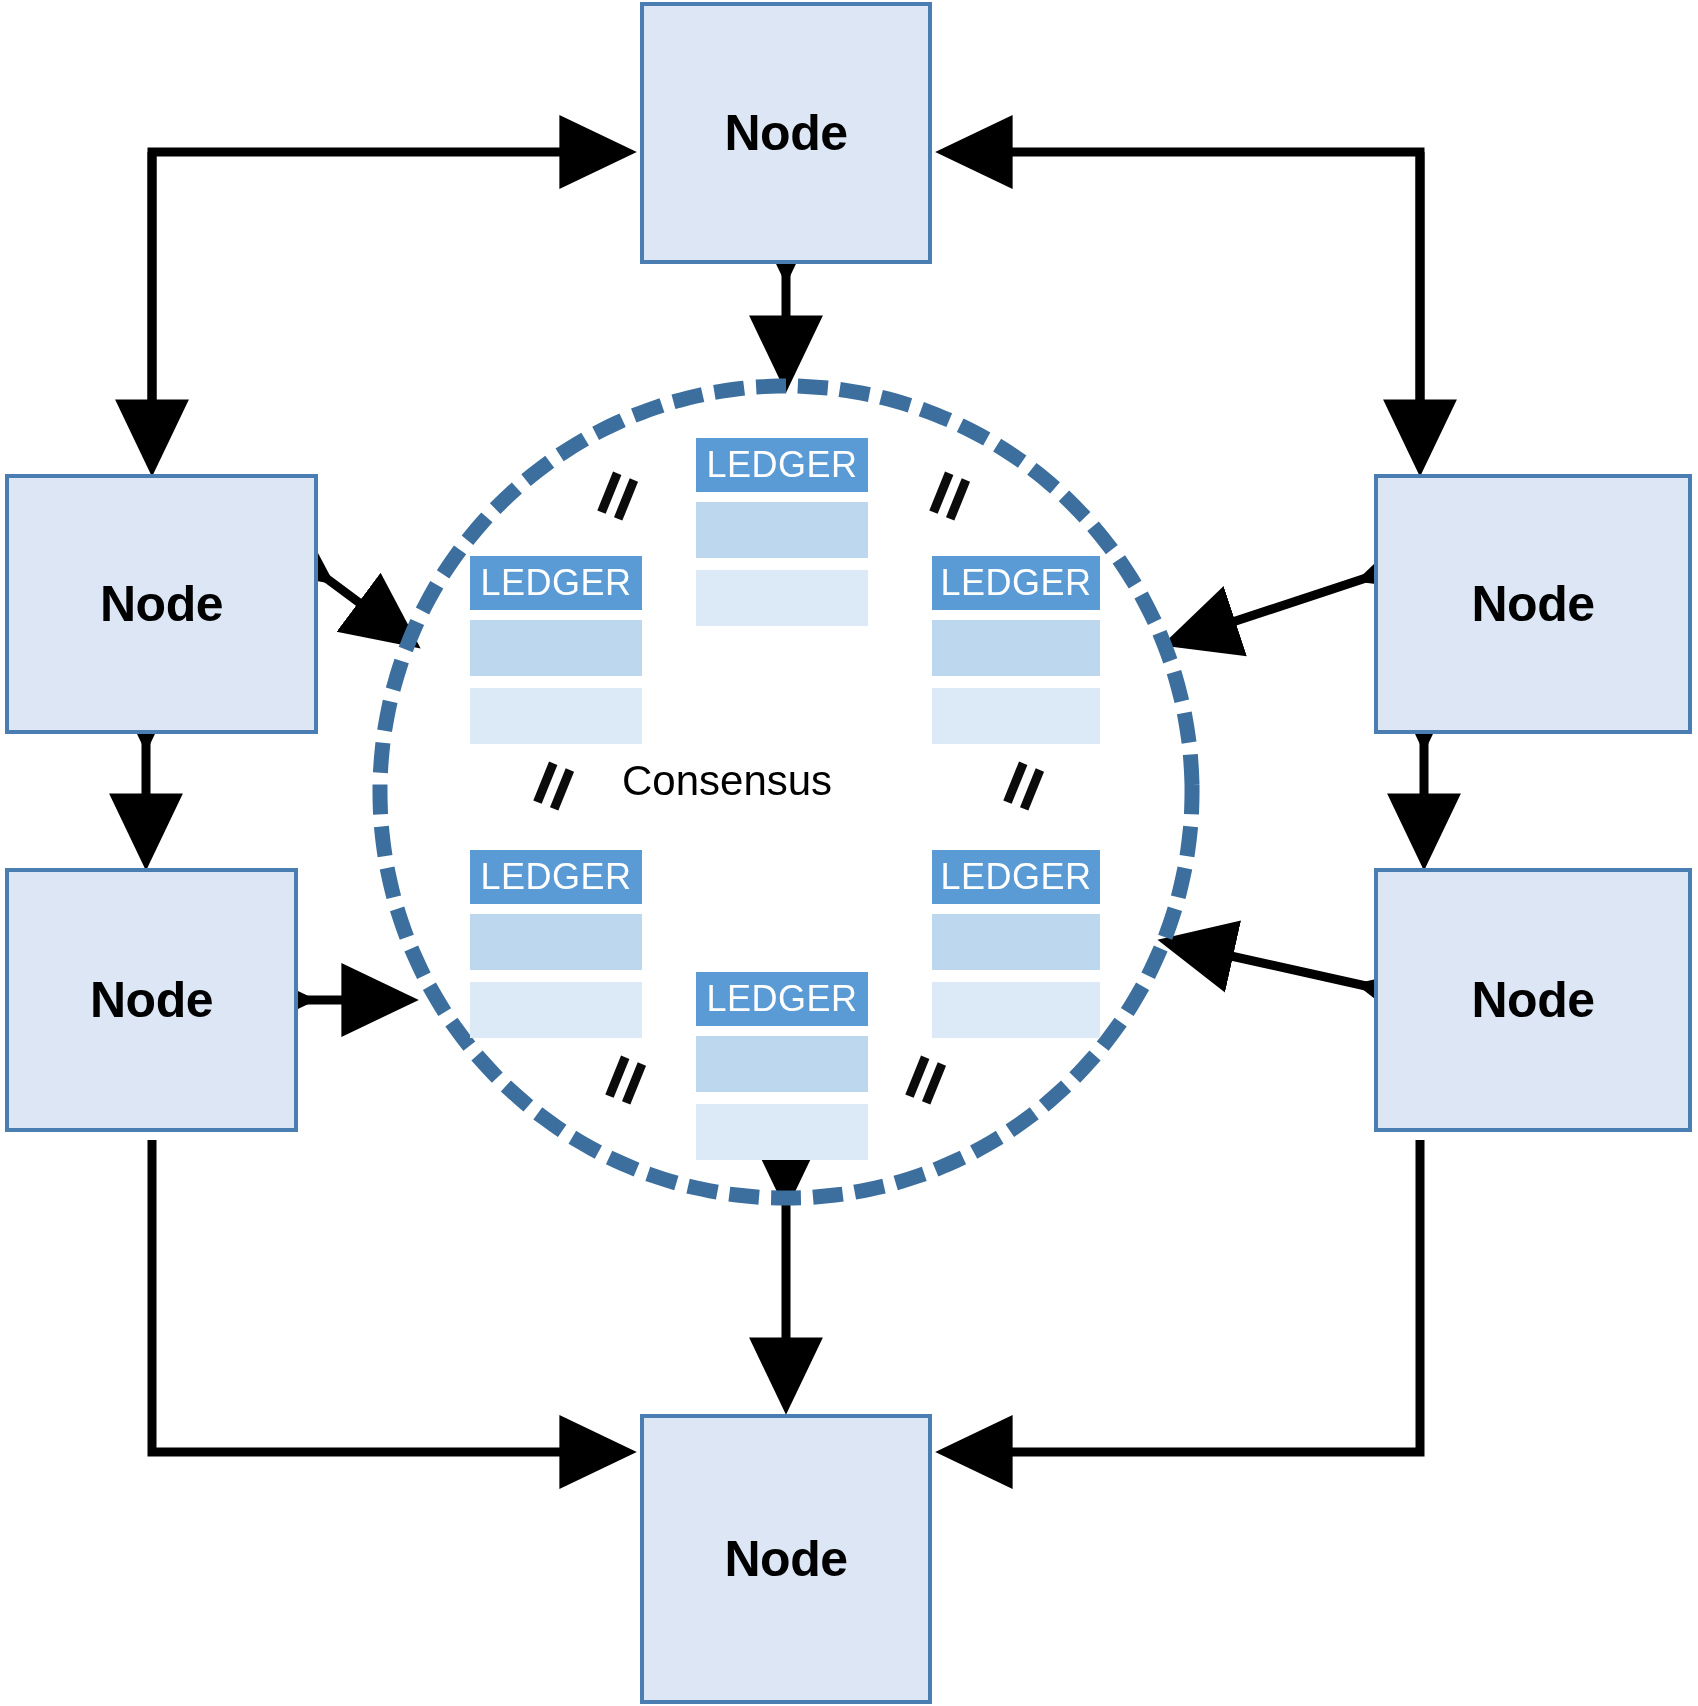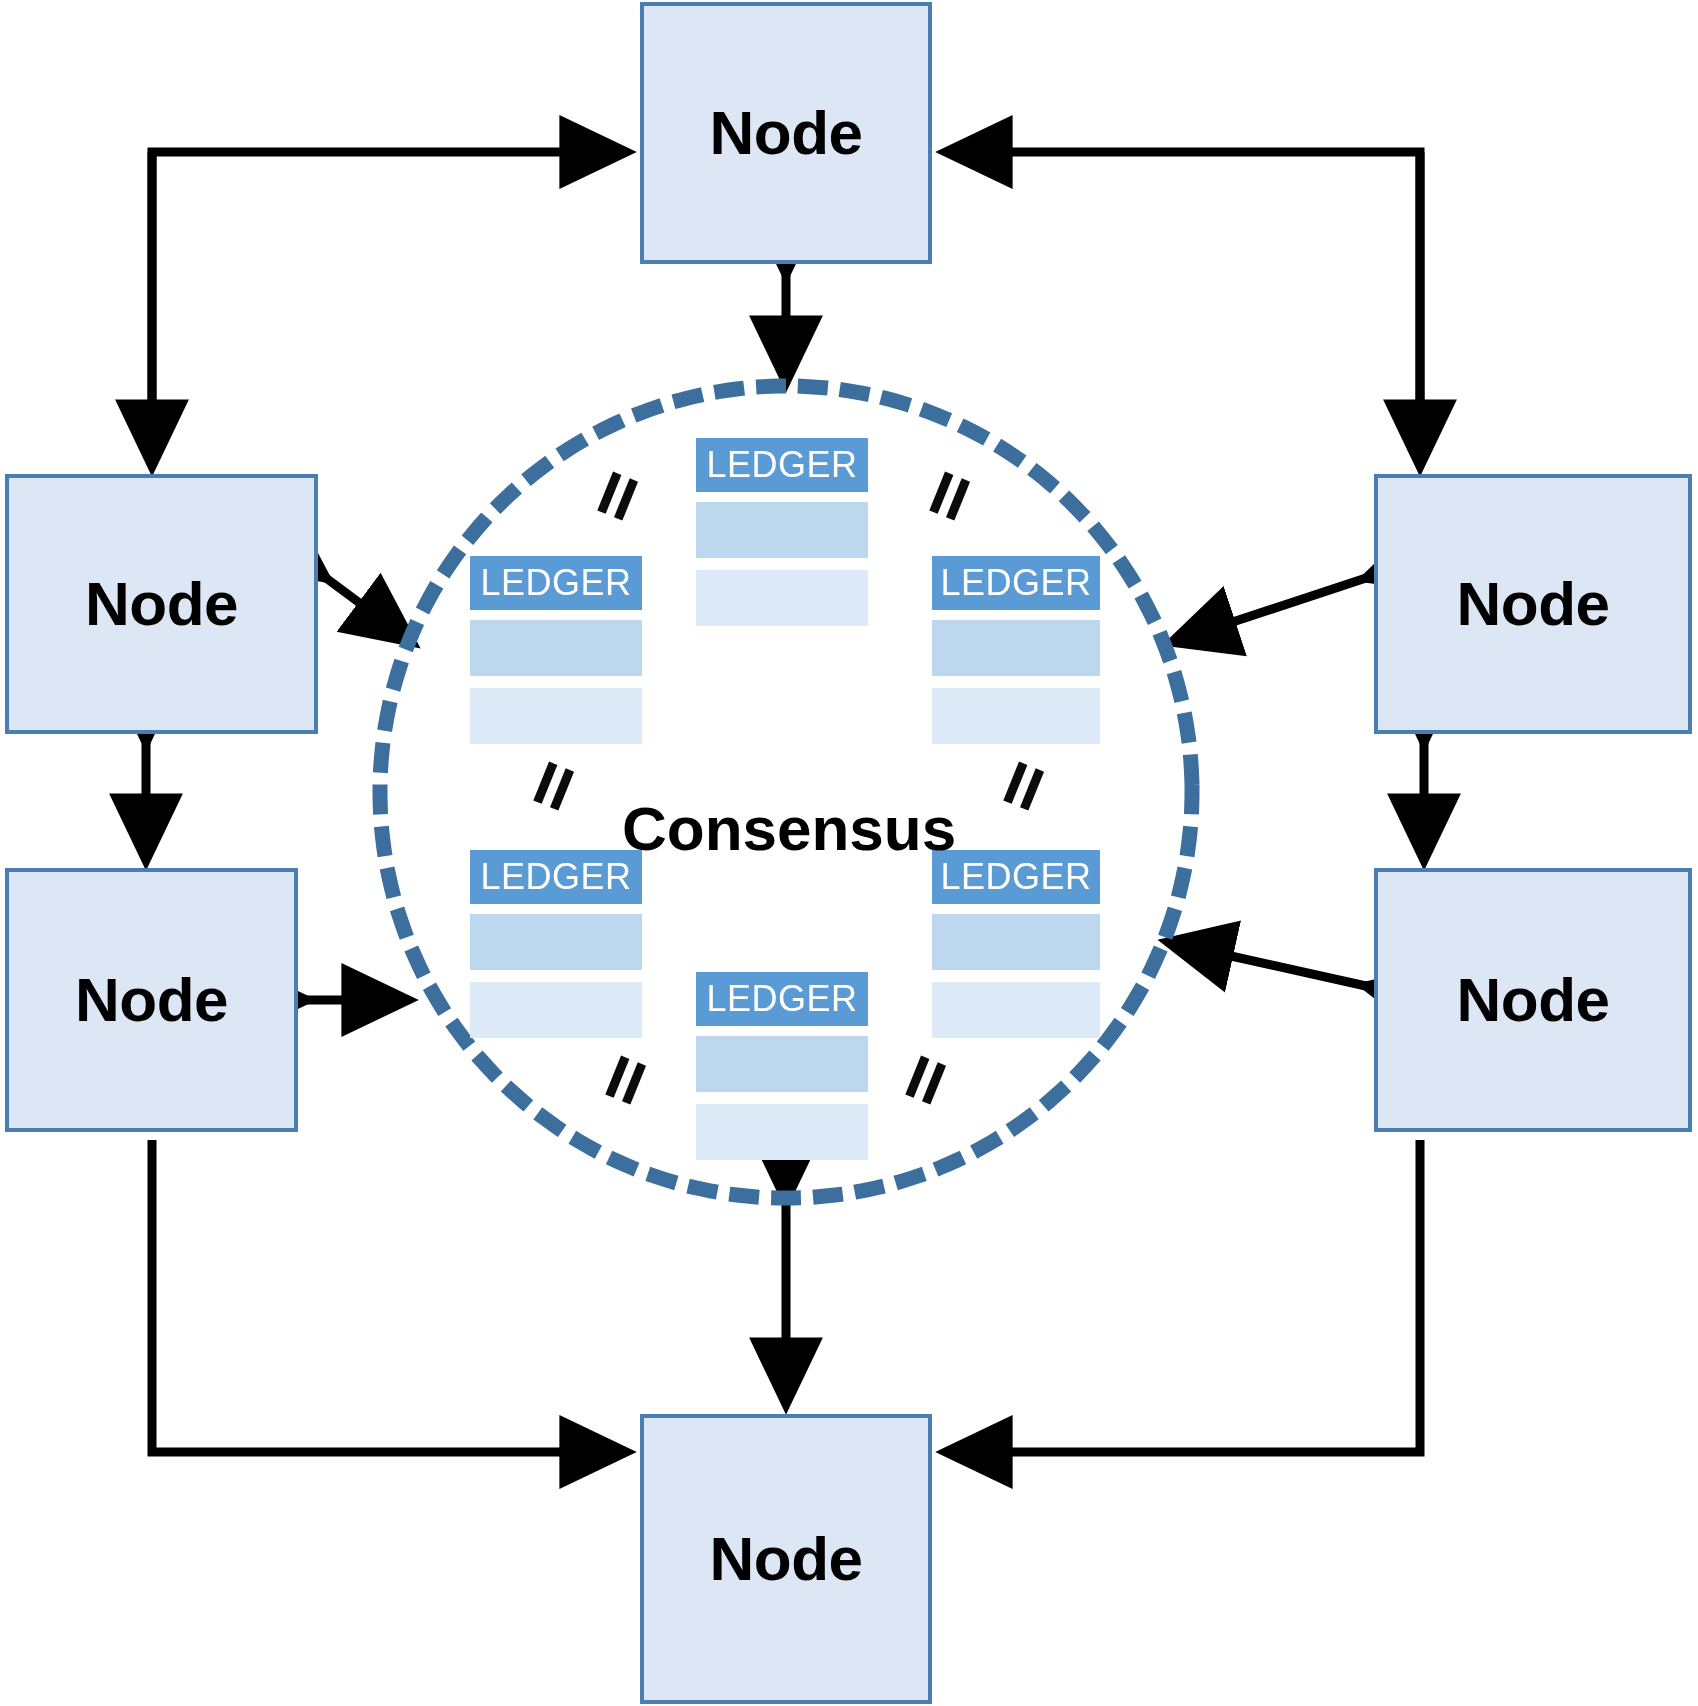--- a/index.html
+++ b/index.html
@@ -10,42 +10,42 @@
 
   
   .node{
     position:absolute;
     background:#dce6f4;
     border:4px solid #4a7eb3;
     box-sizing:border-box;
     display:flex;align-items:center;justify-content:center;
   }
   .node .lbl{
-    font-size:62px;font-weight:bold;color:#000000;
+    font-size:50px;font-weight:bold;color:#000000;
     letter-spacing:-0.5px;line-height:1;
   }
 
   
   .ledger{position:absolute;}
   .ledger .hdr{
     background:#5b9bd5;color:#ffffff;
     font-size:36px;font-weight:400;
     display:flex;align-items:center;justify-content:center;
     letter-spacing:0.5px;
     box-sizing:border-box;
   }
   .ledger .row1{background:#bdd7ee;}
   .ledger .row2{background:#dce9f7;}
   .ledger .gap{background:transparent;}
 
   
   .consensus{
     position:absolute;
-    font-size:62px;font-weight:bold;color:#000;
-    white-space:nowrap;line-height:1;margin-top:38px;
+    font-size:42px;font-weight:normal;color:#000;
+    white-space:nowrap;line-height:1;
   }
 
   
   .eqmark{position:absolute;width:40px;height:42px;}
   .eqmark i{
     position:absolute;display:block;
     width:9px;height:42px;background:#0b0b0b;
   }
   .eqmark i.a{left:4px;top:0;}
   .eqmark i.b{left:22px;top:0;}

